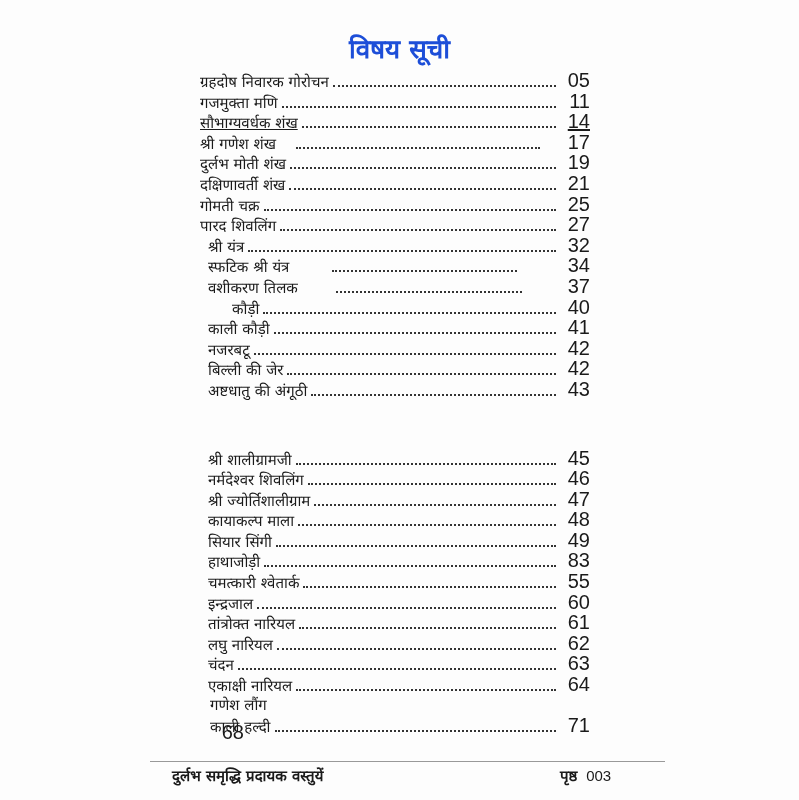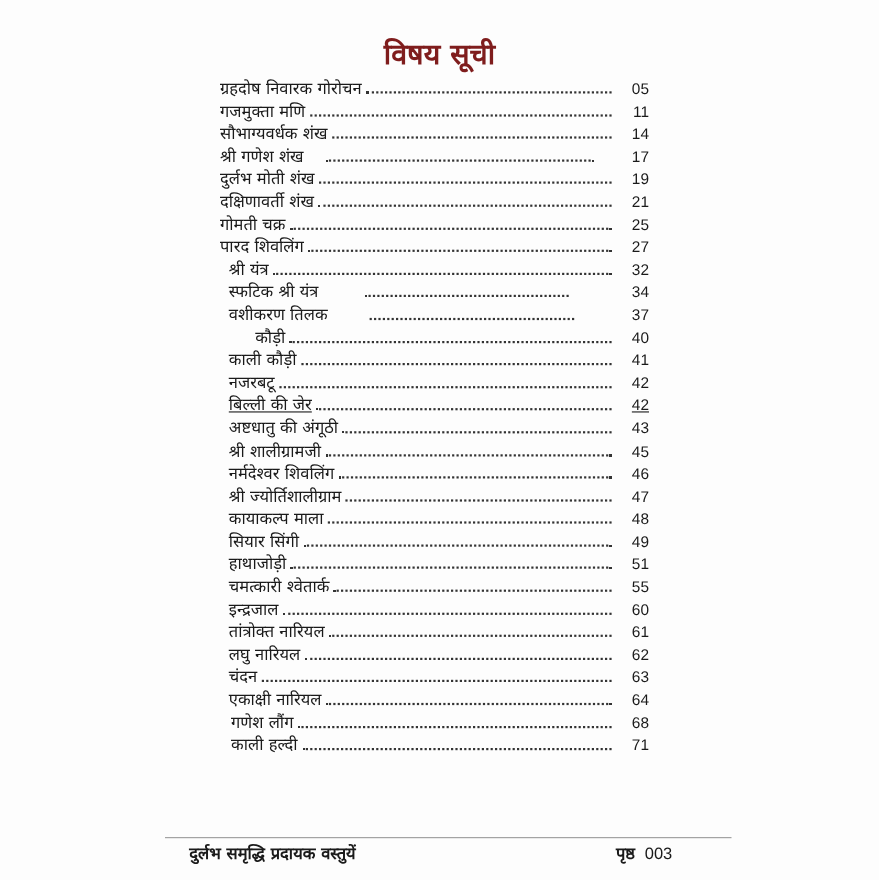--- a/index.html
+++ b/index.html
@@ -1,25 +1,25 @@
 <!DOCTYPE html>
 <html><head>
 <meta charset="utf-8">
 <style>
   html, body { margin:0; padding:0; }
   body { width:799px; height:800px; background:#ffffff; position:relative; overflow:hidden;
          font-family:"DejaVu Sans", sans-serif; color:#1a1a1a; }
   .page { position:absolute; left:0; top:0; width:799px; height:800px; background:#fdfdfd; }
   .title { position:absolute; left:0; width:799px; top:30px; text-align:center;
-           font-size:26px; font-weight:bold; color:#7f1d1d; font-family:"DejaVu Serif", serif; }
+           font-size:26px; font-weight:bold; color:#1d4ed8; font-family:"DejaVu Serif", serif; }
   .toc { position:absolute; left:200px; top:70px; width:390px; }
   .row { display:flex; align-items:baseline; height:20.6px; font-size:15px; line-height:20px; }
   .row .label { white-space:nowrap; padding-right:4px; }
   .row .dots { flex:1; border-bottom:2px dotted #333; margin-bottom:5px; height:0; }
-  .row .num { width:34px; text-align:right; font-family:"Liberation Sans", sans-serif; font-size:14px; }
+  .row .num { width:34px; text-align:right; font-family:"Liberation Sans", sans-serif; font-size:20px; }
   .footer-rule { position:absolute; left:150px; top:761px; width:515px; height:0; border-top:1px solid #999; }
   .footer-left { position:absolute; left:172px; top:765px; font-size:15px; font-weight:bold; font-family:"DejaVu Serif", serif; }
   .footer-right { position:absolute; left:560px; top:765px; font-size:15px; }
   .footer-right .pg-label { font-weight:bold; font-family:Liberation Mono, monospace; }
   .footer-right .pg-num { font-family:"Liberation Sans", sans-serif; margin-left:4px; }
 </style>
 </head>
 <body>
 
 <div class="page">
@@ -29,21 +29,21 @@
       <div class="row" style="padding-left: 0px;">
         <span class="label">ग्रहदोष निवारक गोरोचन</span>
         <span class="dots"></span>
         <span class="num">05</span>
       </div>
       <div class="row" style="padding-left: 0px;">
         <span class="label">गजमुक्ता मणि</span>
         <span class="dots"></span>
         <span class="num">11</span>
       </div>
-      <div class="row" style="padding-left: 0px;">
+      <div class="row" style="padding-left: 0px; text-decoration: underline;">
         <span class="label">सौभाग्यवर्धक शंख</span>
         <span class="dots"></span>
         <span class="num">14</span>
       </div>
       <div class="row" style="padding-left: 0px; gap: 16px;">
         <span class="label">श्री गणेश शंख</span>
         <span class="dots"></span>
         <span class="num">17</span>
       </div>
       <div class="row" style="padding-left: 0px;">
@@ -89,31 +89,31 @@
       <div class="row" style="padding-left: 8px;">
         <span class="label">काली कौड़ी</span>
         <span class="dots"></span>
         <span class="num">41</span>
       </div>
       <div class="row" style="padding-left: 8px;">
         <span class="label">नजरबटू</span>
         <span class="dots"></span>
         <span class="num">42</span>
       </div>
-      <div class="row" style="padding-left: 8px; text-decoration: underline;">
+      <div class="row" style="padding-left: 8px;">
         <span class="label">बिल्ली की जेर</span>
         <span class="dots"></span>
         <span class="num">42</span>
       </div>
       <div class="row" style="padding-left: 8px;">
         <span class="label">अष्टधातु की अंगूठी</span>
         <span class="dots"></span>
         <span class="num">43</span>
       </div>
-      <div class="row" style="padding-left: 8px;">
+      <div class="row" style="padding-left: 8px; margin-top: 48px;">
         <span class="label">श्री शालीग्रामजी</span>
         <span class="dots"></span>
         <span class="num">45</span>
       </div>
       <div class="row" style="padding-left: 8px;">
         <span class="label">नर्मदेश्वर शिवलिंग</span>
         <span class="dots"></span>
         <span class="num">46</span>
       </div>
       <div class="row" style="padding-left: 8px;">
@@ -127,21 +127,21 @@
         <span class="num">48</span>
       </div>
       <div class="row" style="padding-left: 8px;">
         <span class="label">सियार सिंगी</span>
         <span class="dots"></span>
         <span class="num">49</span>
       </div>
       <div class="row" style="padding-left: 8px;">
         <span class="label">हाथाजोड़ी</span>
         <span class="dots"></span>
-        <span class="num">51</span>
+        <span class="num">83</span>
       </div>
       <div class="row" style="padding-left: 8px;">
         <span class="label">चमत्कारी श्वेतार्क</span>
         <span class="dots"></span>
         <span class="num">55</span>
       </div>
       <div class="row" style="padding-left: 8px;">
         <span class="label">इन्द्रजाल</span>
         <span class="dots"></span>
         <span class="num">60</span>
@@ -159,21 +159,21 @@
       <div class="row" style="padding-left: 8px;">
         <span class="label">चंदन</span>
         <span class="dots"></span>
         <span class="num">63</span>
       </div>
       <div class="row" style="padding-left: 8px;">
         <span class="label">एकाक्षी नारियल</span>
         <span class="dots"></span>
         <span class="num">64</span>
       </div>
-      <div class="row" style="padding-left: 10px;">
+      <div class="row" style="padding-left: 10px; flex-direction: column;">
         <span class="label">गणेश लौंग</span>
         <span class="dots"></span>
         <span class="num">68</span>
       </div>
       <div class="row" style="padding-left: 10px;">
         <span class="label">काली हल्दी</span>
         <span class="dots"></span>
         <span class="num">71</span>
       </div>
     </div>

